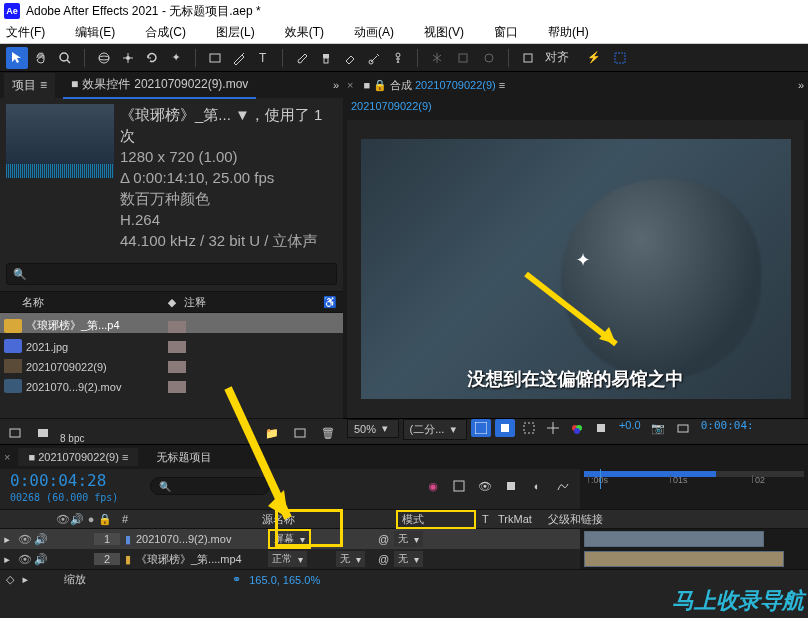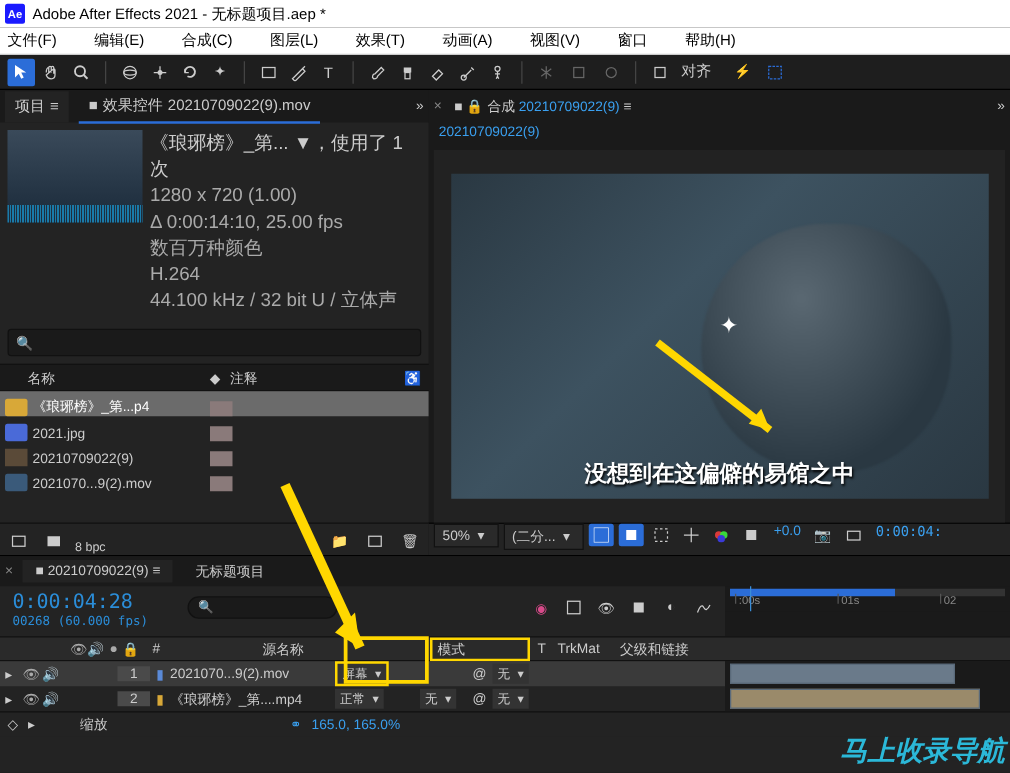--- a/index.html
+++ b/index.html
@@ -57,21 +57,21 @@
 .tl-tab{padding:3px 10px;font-size:11px;background:#232323;cursor:pointer}
 .tl-header{height:40px;display:flex}
 .tl-left{width:580px;display:flex;flex-direction:column}
 .tl-right{flex:1;background:#1a1a1a}
 .timecode{padding:2px 10px;color:#2b8dd8;font-size:16px;font-family:monospace}
 .timecode-sub{padding:0 10px;color:#2b8dd8;font-size:10px;font-family:monospace}
 .tl-icons{display:flex;align-items:center;gap:4px;padding:2px 6px}
 .tl-eye{width:14px;height:14px;display:inline-flex;align-items:center;justify-content:center;color:#aaa}
 .tl-cols{height:20px;display:flex;align-items:center;font-size:11px;background:#2a2a2a;border-top:1px solid #111;border-bottom:1px solid #111}
 .tlc{padding:0 6px}
-.tlc.src{width:140px;margin-left:66px}
+.tlc.src{width:140px;margin-left:118px}
 .tlc.mode{width:80px}
 .tlc.parent{width:90px}
 .highlight-box{position:absolute;border:3px solid #ffd700;pointer-events:none;z-index:10}
 .hl1{left:275px;top:64px;width:68px;height:38px}
 .tl-rows{display:flex;flex-direction:column}
 .tl-row{height:20px;display:flex;align-items:center;font-size:11px}
 .tl-row.sel{background:#3a3a3a}
 .tlr-toggle{width:14px;display:inline-flex;justify-content:center}
 .tlr-eye{width:56px;display:flex;gap:2px;padding-left:4px}
 .tlr-num{width:26px;text-align:center;background:#4a4a4a}

